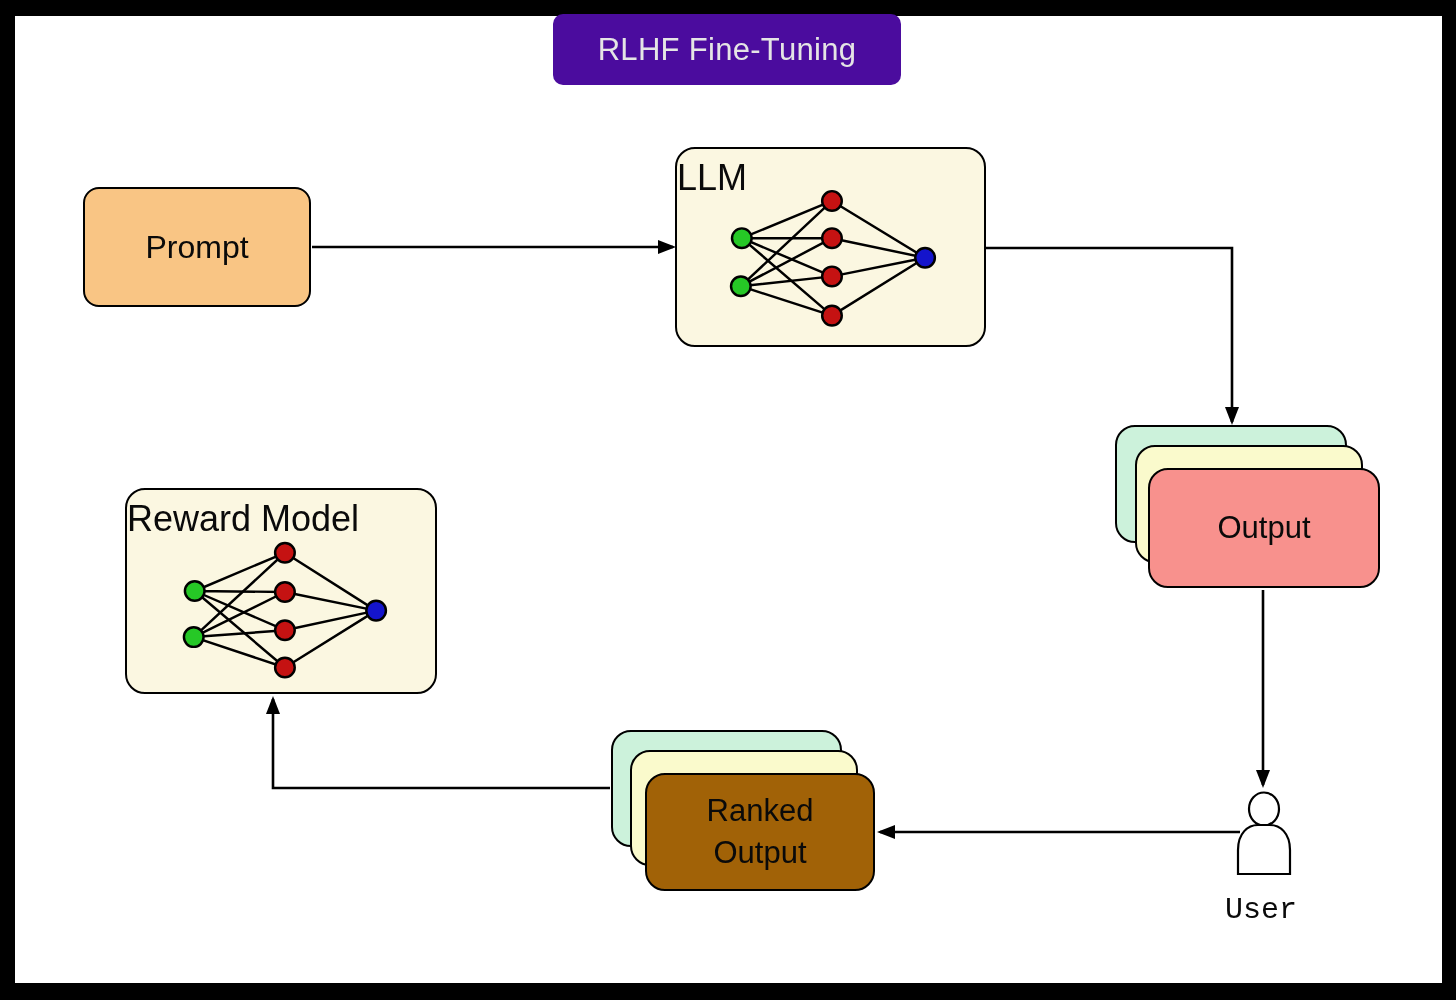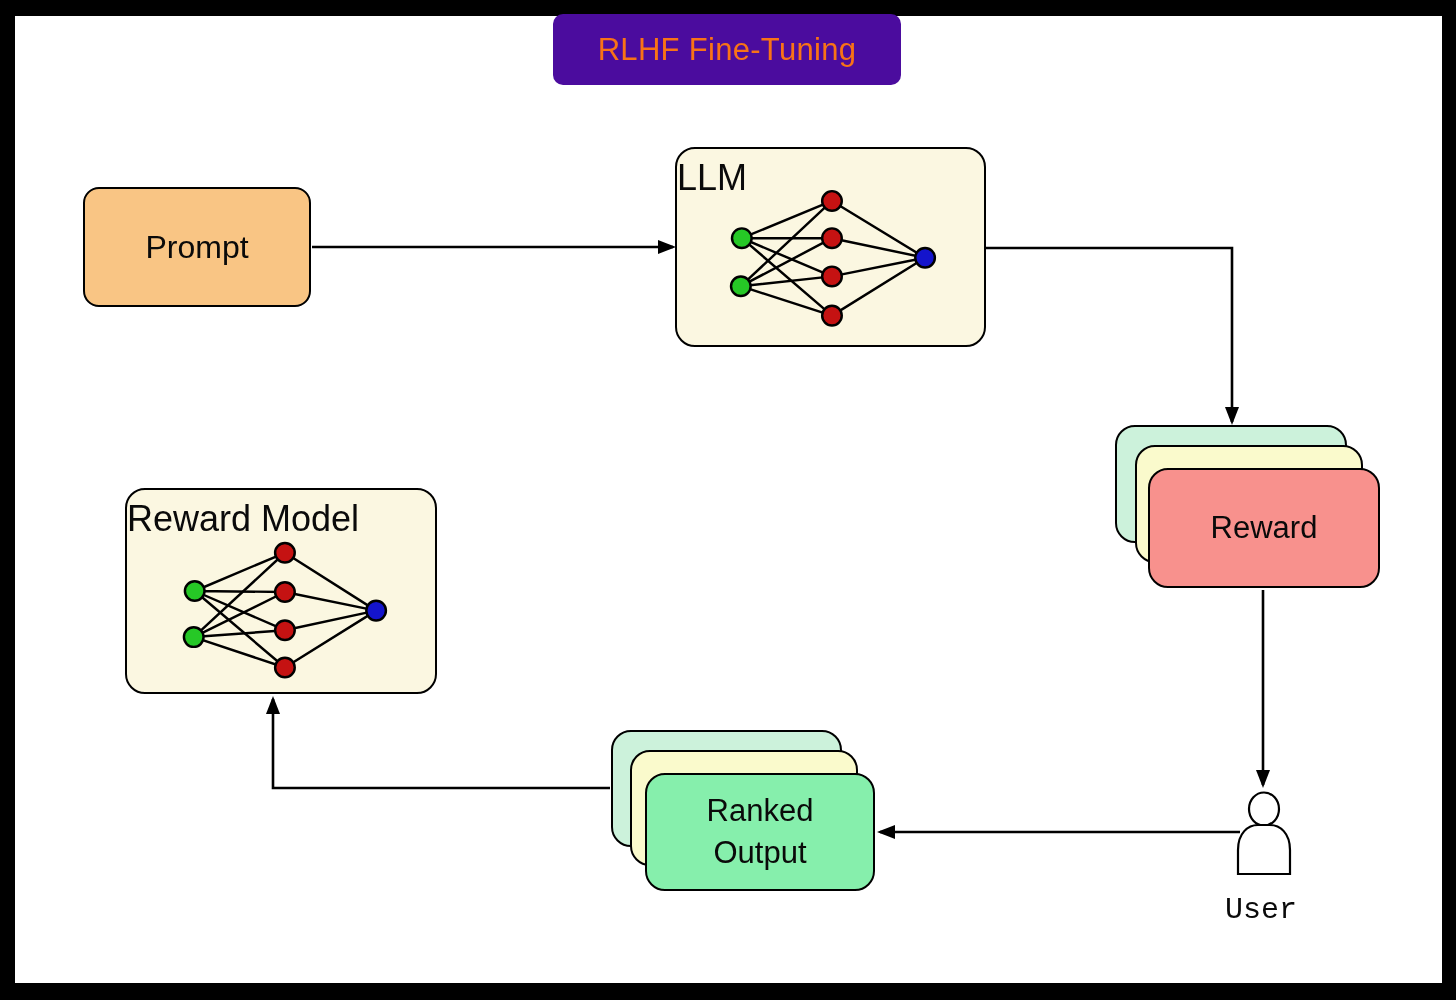--- a/index.html
+++ b/index.html
@@ -42,21 +42,21 @@
     position:absolute; left:1206px; top:893px; width:110px;
     text-align:center; font-size:30px;font-family:Liberation Mono, monospace;
   }
 </style>
 </head>
 <body>
 
 <div class="canvas"></div>
 
 <div class="banner" style="background: rgb(75, 12, 158);">
-  <span style="color: #f97316;">RLHF Fine-Tuning</span>
+  <span style="color: #e5e5e5;">RLHF Fine-Tuning</span>
 </div>
 
 <div class="node-box prompt-box" style="background: rgb(249, 197, 132);">
   <span>Prompt</span>
 </div>
 
 <div class="node-box llm-box" style="background: rgb(251, 247, 225);">
   <div class="model-label">LLM</div>
   <svg class="nn-svg" viewBox="0 0 311 200" fill="none" stroke="#000" stroke-width="2.5">
     <g>
@@ -89,28 +89,28 @@
     <circle cx="160" cy="143" r="10" fill="#C51212"></circle>
     <circle cx="160" cy="181" r="10" fill="#C51212"></circle>
     <circle cx="253" cy="123" r="10" fill="#1414CC"></circle>
   </svg>
 </div>
 
 <div class="stack" style="left:1115px; top:425px; width:266px; height:164px;">
   <div class="card" style="left: 0px; top: 0px; width: 232px; height: 118px; z-index: 1; background: rgb(204, 242, 219);"></div>
   <div class="card" style="left: 20px; top: 20px; width: 228px; height: 118px; z-index: 2; background: rgb(250, 250, 204);"></div>
   <div class="card" style="left: 33px; top: 43px; width: 232px; height: 120px; z-index: 3; background: rgb(248, 145, 141);">
-    <span>Reward</span>
+    <span>Output</span>
   </div>
 </div>
 
 <div class="stack" style="left:611px; top:730px; width:265px; height:162px;">
   <div class="card" style="left: 0px; top: 0px; width: 231px; height: 117px; z-index: 1; background: rgb(204, 242, 219);"></div>
   <div class="card" style="left: 19px; top: 20px; width: 228px; height: 116px; z-index: 2; background: rgb(250, 250, 204);"></div>
-  <div class="card" style="left: 34px; top: 43px; width: 230px; height: 118px; z-index: 3; padding: 12px 28px; background: #86efac;">
+  <div class="card" style="left: 34px; top: 43px; width: 230px; height: 118px; z-index: 3; padding: 12px 28px; background: #a16207;">
     <span>Ranked Output</span>
   </div>
 </div>
 
 <svg class="abs" style="left:1228px; top:790px;" width="70" height="88" viewBox="0 0 70 88" fill="#ffffff" stroke="#000" stroke-width="2.2">
   <ellipse cx="36" cy="19" rx="15" ry="16.5"></ellipse>
   <path d="M10,84 L10,60 C10,43 20,35 30,35 L42,35 C52,35 62,43 62,60 L62,84 Z"></path>
 </svg>
 <div class="user-label">User</div>
 

